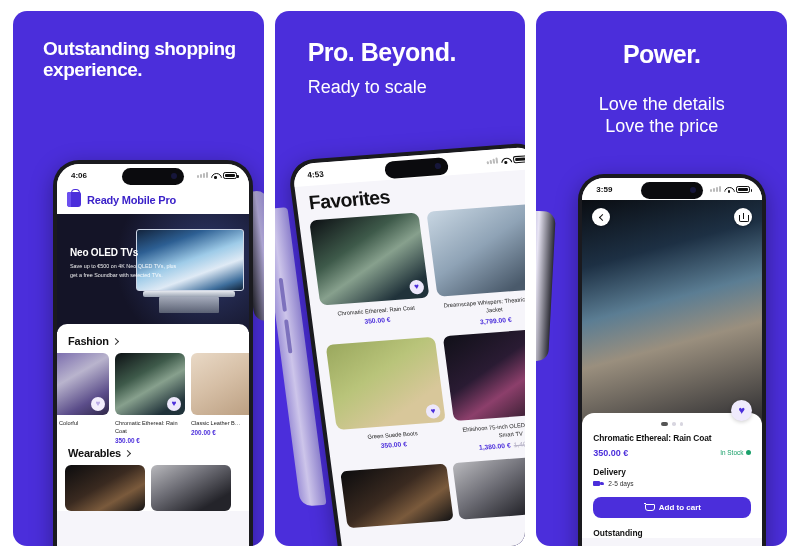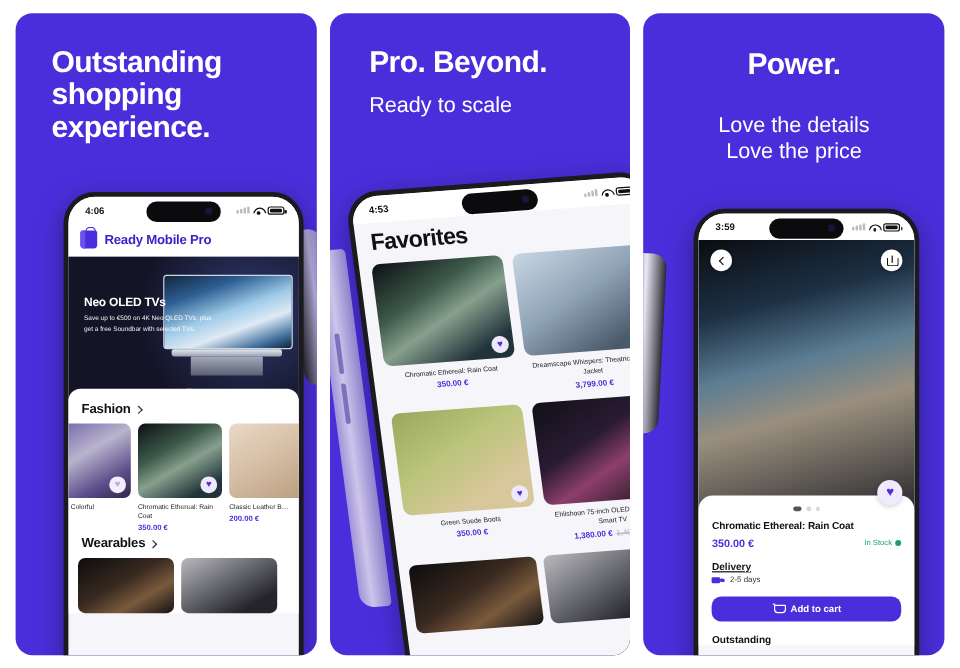--- a/index.html
+++ b/index.html
@@ -13,21 +13,21 @@
   .panel {
     position: relative; flex: 1; border-radius: 14px; overflow: hidden;
     background: #4b2edb;
   }
   
   .headline { position: absolute; left: 0; right: 0; color: #fff; z-index: 6; }
   .h-title { font-weight: bold; letter-spacing: -0.5px; line-height: 1.08; }
   .h-sub { font-weight: normal; line-height: 1.22; }
 
   .p1 .headline { top: 28px; left: 30px; }
-  .p1 .h-title { font-size: 25px; }
+  .p1 .h-title { font-size: 19px; }
 
   .p2 .headline { top: 28px; left: 33px; }
   .p2 .h-title { font-size: 25px; }
   .p2 .h-sub { font-size: 18px; margin-top: 11px; }
 
   .p3 .headline { top: 30px; text-align: center; }
   .p3 .h-title { font-size: 25px; text-align: center; }
   .p3 .h-sub { font-size: 18px; margin-top: 26px; }
 
   
@@ -174,21 +174,21 @@
   .d-dots i.on{background:#555;width:7px;border-radius:2px;}
   .d-fav{position:absolute;right:10px;top:-13px;width:21px;height:21px;border-radius:50%;
     background:#efeafc;display:flex;align-items:center;justify-content:center;
     box-shadow:0 1px 4px rgba(0,0,0,.2);}
   .d-fav span{color:#4b2edb;font-size:11px;line-height:1;}
   .d-name{font-size:8.4px;font-weight:bold;color:#111;letter-spacing:-.1px;}
   .d-row{display:flex;align-items:center;justify-content:space-between;margin-top:5px;}
   .d-price{font-size:9px;font-weight:bold;color:#4b2edb;}
   .d-stock{font-size:6.4px;color:#1aa06a;display:flex;align-items:center;gap:3px;}
   .d-stock i{width:5px;height:5px;border-radius:50%;background:#1aa06a;display:block;}
-  .d-sec{font-size:8.4px;font-weight:bold;color:#111;margin-top:9px;text-decoration:underline;}
+  .d-sec{font-size:8.4px;font-weight:bold;color:#111;margin-top:9px;}
   .d-del{display:flex;align-items:center;gap:4px;margin-top:3px;font-size:6.6px;color:#333;}
   .truck{width:11px;height:8px;position:relative;flex:none;}
   .truck::before{content:"";position:absolute;left:0;top:1px;width:6.5px;height:5px;background:#4b2edb;border-radius:1px;}
   .truck::after{content:"";position:absolute;right:0;top:2.6px;width:4px;height:3.4px;background:#4b2edb;border-radius:1px 2px 1px 1px;}
   .cta{margin-top:9px;background:#4b2edb;border-radius:8px;height:21px;display:flex;
        align-items:center;justify-content:center;gap:5px;color:#fff;font-size:8px;font-weight:bold;}
   .cta-cart{width:10px;height:9px;position:relative;}
   .cta-cart::before{content:"";position:absolute;left:1px;top:1px;width:8px;height:5px;
     border:1.3px solid #fff;border-radius:1px 1px 3px 3px;}
   .cta-cart::after{content:"";position:absolute;left:0;top:0;width:2.5px;height:1.3px;background:#fff;}

